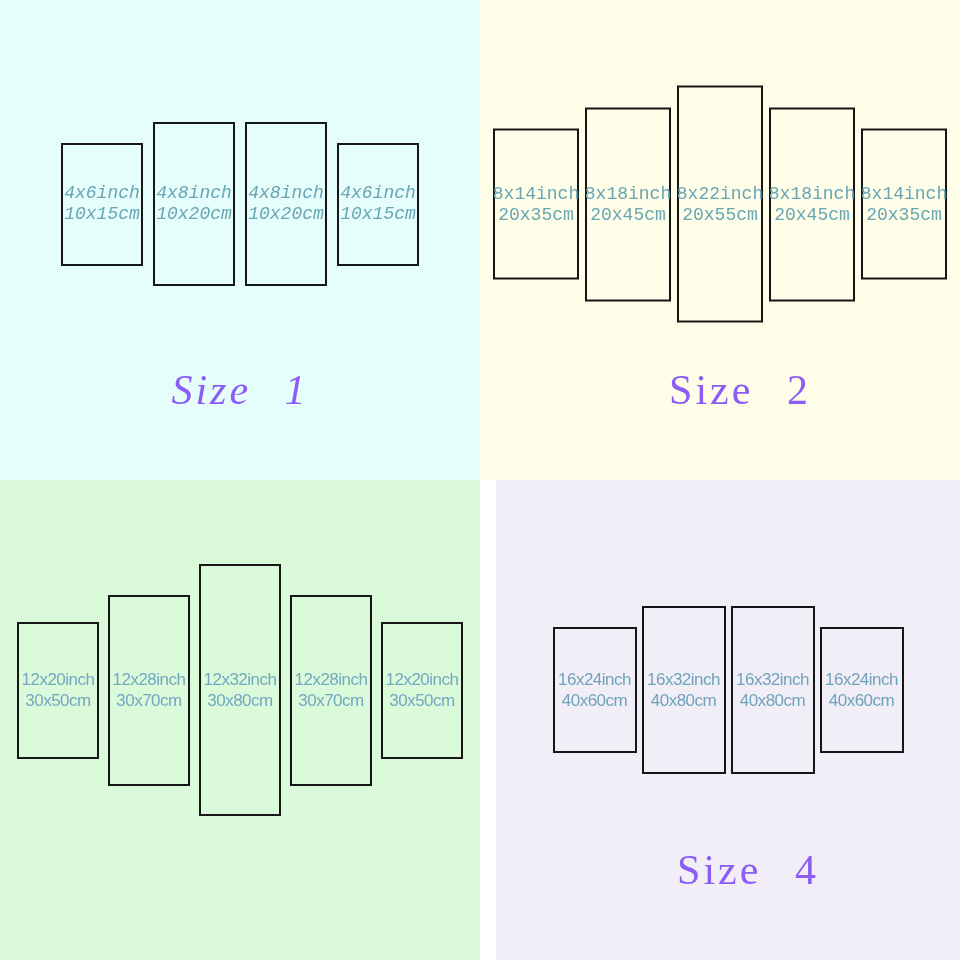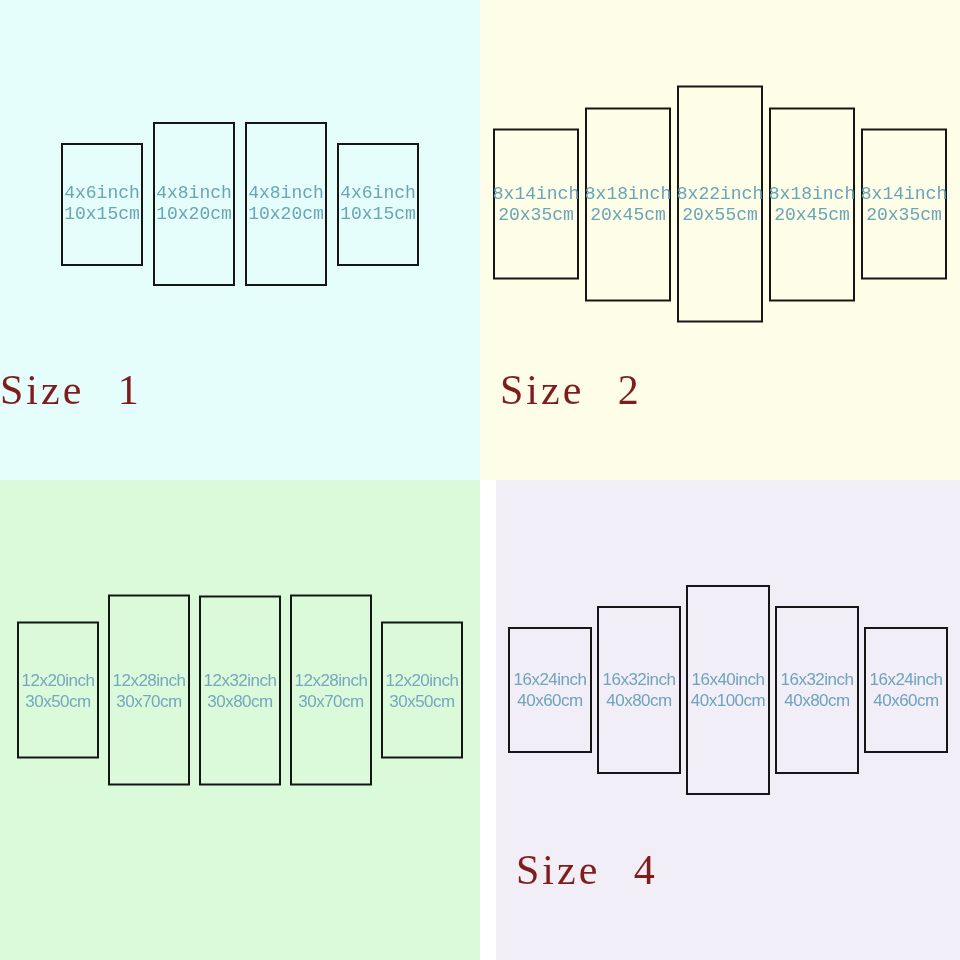--- a/index.html
+++ b/index.html
@@ -60,37 +60,38 @@
   }
   .q0 { --pw: 82px; --gap: 10px; --row-top: 204px; }
   .q1 { --pw: 86px; --gap: 6px;  --row-top: 204px; }
   .q2 { --pw: 82px; --gap: 9px;  --row-top: 210px; }
   .q3 { --pw: 84px; --gap: 5px;  --row-top: 210px; }
   .caption {
     position: absolute;
     left: 0; width: 100%;
     top: 390px;
     transform: translateY(-50%);
+    text-align: center;
     font-family: "Liberation Serif", "DejaVu Serif", serif;
     font-weight: 400;
     font-size: 42px;
     letter-spacing: 3px;
     word-spacing: 20px;
-    color: #7f1d1d;
+    color: #8b5cf6;
     white-space: pre;
   }
   
   .q1 .caption, .q3 .caption { transform: translate(20px, -50%); }
 </style>
 </head>
 <body>
 
 <div class="grid">
 
-  <section class="quadrant q0" style="background: rgb(229, 253, 251); --label-color: #68a5b5;">
+  <section class="quadrant q0" style="background: rgb(229, 253, 251); font-style: italic; --label-color: #68a5b5;">
     <div class="panels-row">
         <div class="panel" style="height: 123px;">
           <div class="panel-label">
             <div>4x6inch</div>
             <div>10x15cm</div>
           </div>
         </div>
         <div class="panel" style="height: 164px;">
           <div class="panel-label">
             <div>4x8inch</div>
@@ -156,21 +157,21 @@
             <div>12x20inch</div>
             <div>30x50cm</div>
           </div>
         </div>
         <div class="panel" style="height: 191px;">
           <div class="panel-label">
             <div>12x28inch</div>
             <div>30x70cm</div>
           </div>
         </div>
-        <div class="panel" style="height: 190px;">
+        <div class="panel" style="height: 252px;">
           <div class="panel-label">
             <div>12x32inch</div>
             <div>30x80cm</div>
           </div>
         </div>
         <div class="panel" style="height: 191px;">
           <div class="panel-label">
             <div>12x28inch</div>
             <div>30x70cm</div>
           </div>
@@ -191,26 +192,20 @@
             <div>16x24inch</div>
             <div>40x60cm</div>
           </div>
         </div>
         <div class="panel" style="height: 168px;">
           <div class="panel-label">
             <div>16x32inch</div>
             <div>40x80cm</div>
           </div>
         </div>
-        <div class="panel" style="height: 210px;">
-          <div class="panel-label">
-            <div>16x40inch</div>
-            <div>40x100cm</div>
-          </div>
-        </div>
         <div class="panel" style="height: 168px;">
           <div class="panel-label">
             <div>16x32inch</div>
             <div>40x80cm</div>
           </div>
         </div>
         <div class="panel" style="height: 126px;">
           <div class="panel-label">
             <div>16x24inch</div>
             <div>40x60cm</div>

